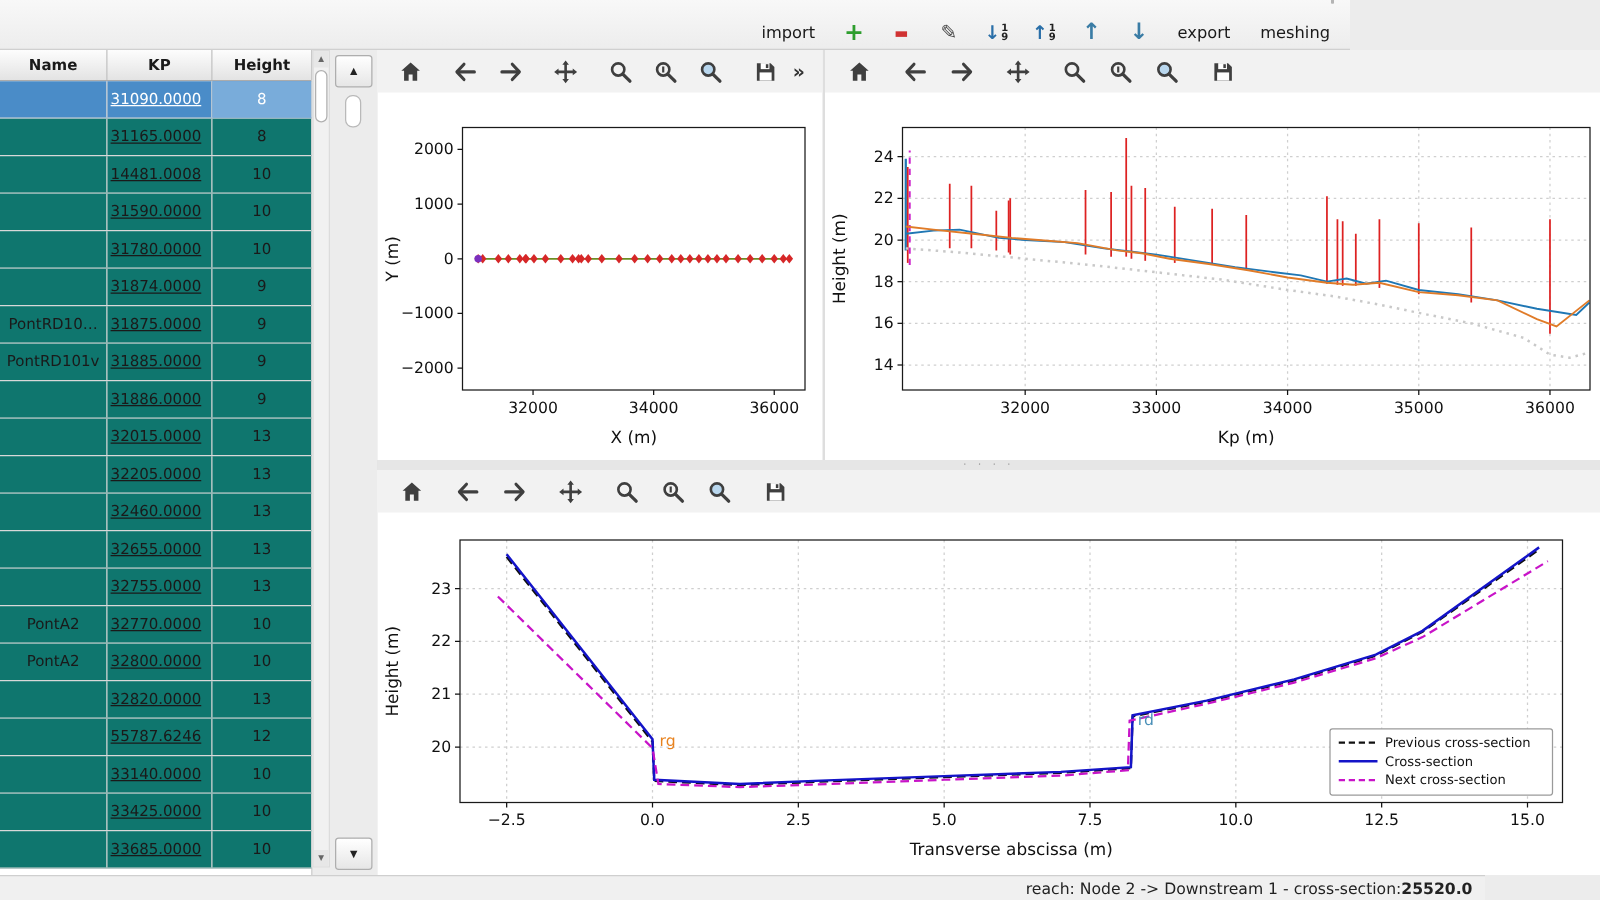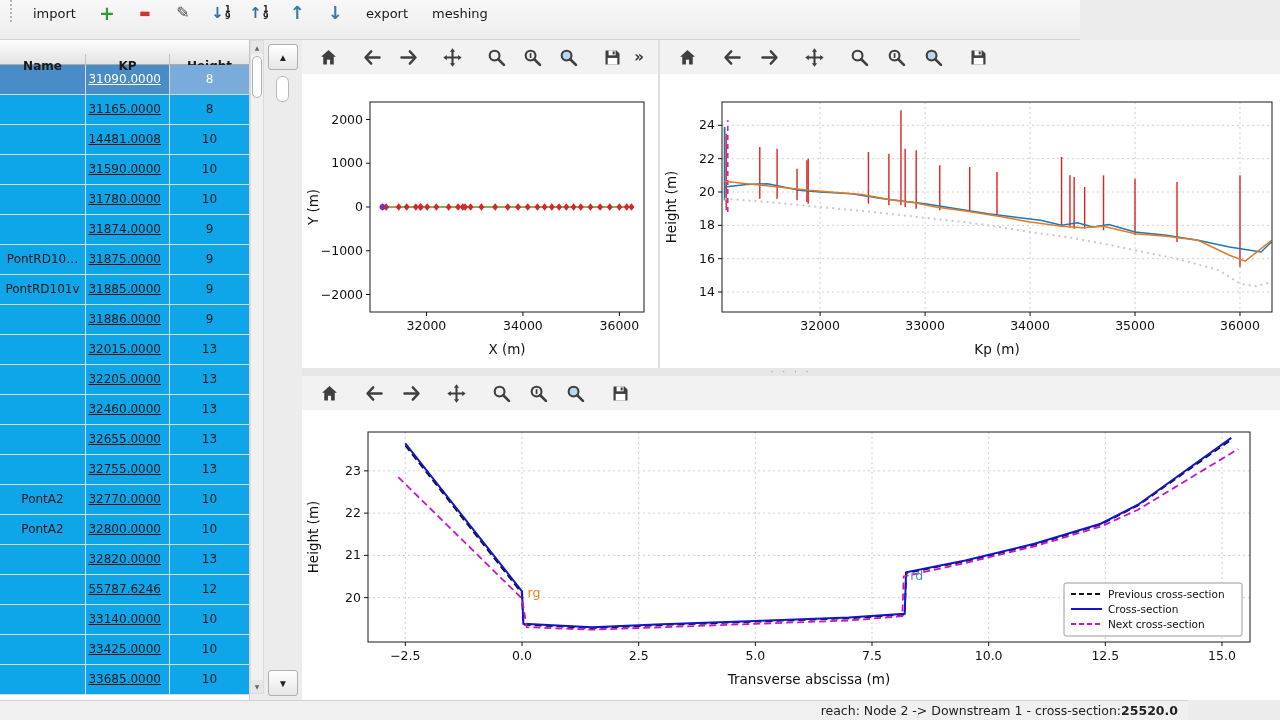--- a/index.html
+++ b/index.html
@@ -2,37 +2,37 @@
 <html><head>
 <meta charset="utf-8">
 <style>
   html,body{margin:0;padding:0;overflow:hidden;}
   body{width:1280px;height:720px;position:relative;background:#ececec;
        font-family:"DejaVu Sans","Liberation Sans",sans-serif;color:#1a1a1a;}
 
   
   .app-toolbar{position:absolute;left:0;top:0;width:1080px;height:40px;box-sizing:border-box;
     background:linear-gradient(#f8f8f8,#ededed);border-bottom:1px solid #d0d0d0;
-    display:flex;align-items:flex-start;padding:0 10px;gap:12px;}
+    display:flex;align-items:flex-end;padding:0 10px;gap:12px;flex-direction:column;}
   .grip{width:3px;height:22px;border-left:2px dotted #b5b5b5;}
   .tb-item{display:flex;align-items:center;justify-content:center;cursor:default;}
   .tb-text{font-size:13px;padding:4px 6px;border-radius:3px;}
   .tb-icon{width:26px;height:26px;border-radius:3px;}
   .sort-wrap{display:flex;align-items:center;gap:1px;}
   .sort-arrow{color:#2a6fa8;font-weight:bold;font-size:15px;line-height:1;}
   .sort-digits{display:flex;flex-direction:column;font-size:8px;line-height:7px;font-weight:bold;color:#222;}
 
   
   .left-panel{position:absolute;left:0;top:40px;width:250px;height:660px;background:#fff;
     border-right:1px solid #c6c6c6;box-sizing:border-box;}
   .thead{display:grid;grid-template-columns:86px 84px 80px;height:24px;
     background:linear-gradient(#fdfdfd,#e3e3e3);border-bottom:1px solid #ababab;
     font-weight:bold;font-size:12px;text-align:center;}
-  .thead>div{line-height:24px;border-right:1px solid #c2c2c2;box-sizing:border-box;margin-top:14px;}
-  .trow{display:grid;grid-template-columns:86px 84px 80px;height:30px;background:#0ea5e9;
+  .thead>div{line-height:24px;border-right:1px solid #c2c2c2;box-sizing:border-box;}
+  .trow{display:grid;grid-template-columns:86px 84px 80px;height:30px;background:#0f766e;
     border-bottom:1px solid #d8d8d8;font-size:12px;box-sizing:border-box;}
   .trow>div{line-height:29px;border-right:1px solid #d8d8d8;box-sizing:border-box;}
   .cell-name{padding:0 3px;overflow:hidden;text-overflow:ellipsis;white-space:nowrap;text-align:center;}
   .cell-kp{text-align:right;padding-right:8px;text-decoration:underline;}
   .cell-pts{text-align:center;}
   .trow.selected{background:#4a8cc8;color:#fff;}
   .trow.selected .cell-pts{background:#79acda;}
 
   
   .vscroll{position:absolute;left:250px;top:40px;width:14px;height:654px;background:#f1f1f1;

